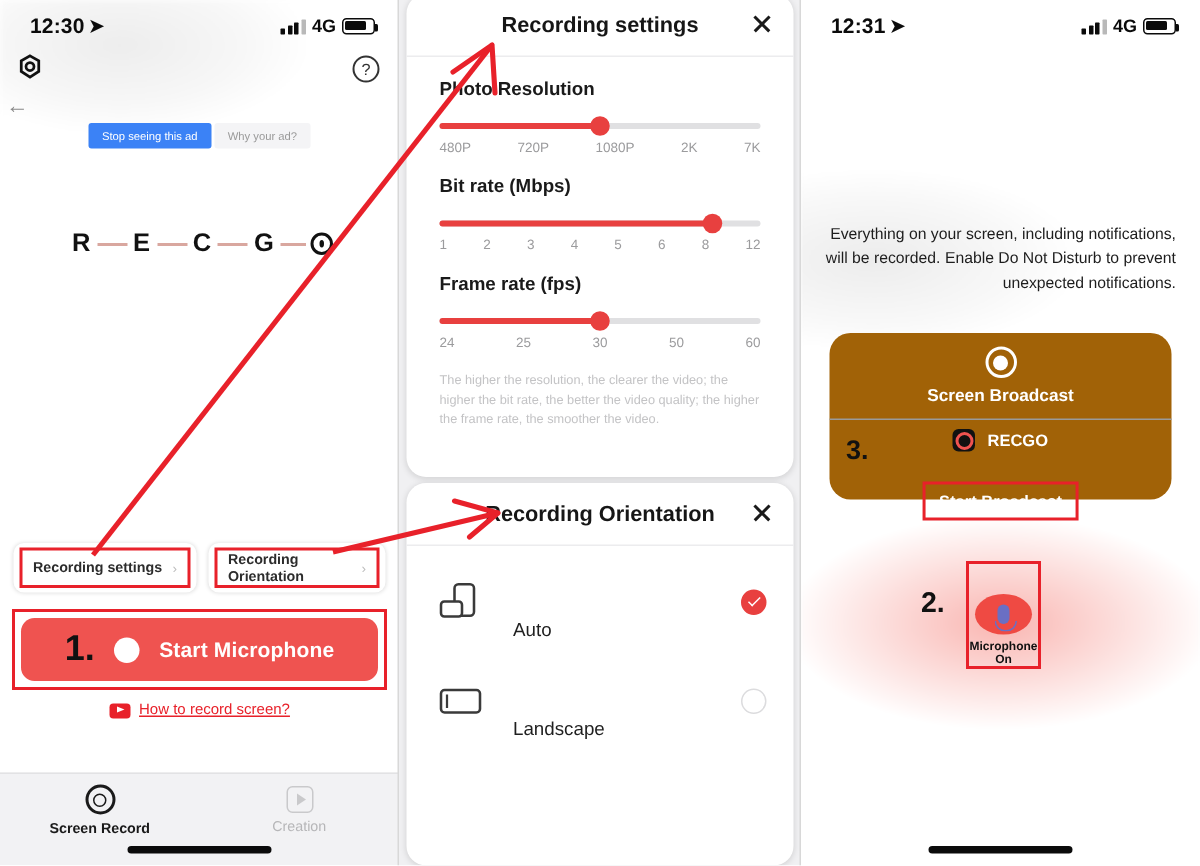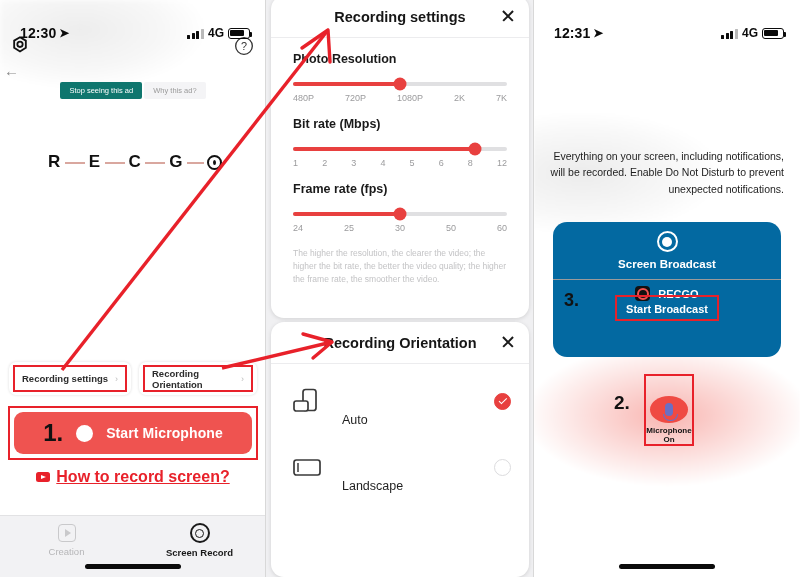--- a/index.html
+++ b/index.html
@@ -13,21 +13,21 @@
 
   
   .panel { position: absolute; top: 0; height: 577px; overflow: hidden; background:#fff; }
   .panel-left  { left: 0;   width: 266px; }
   .panel-mid   { left: 266px; width: 268px; background:#f0f0f2; }
   .panel-right { left: 534px; width: 266px; }
   .panel-sep { position:absolute; top:0; width:1px; height:577px; background:#d8d8d8; z-index:30;}
 
   
   .statusbar { position:absolute; top:0; left:0; right:0; height:30px; display:flex;
-               align-items:center; justify-content:space-between; padding:4px 16px 0 20px; z-index:12;margin-top:16px;}
+               align-items:center; justify-content:space-between; padding:4px 16px 0 20px; z-index:12;}
   .sb-time { font-size:14px; font-weight:bold; color:#0b0b0b; letter-spacing:0.1px;
              display:flex; align-items:center; gap:3px;}
   .sb-loc { font-size:12px; transform: rotate(0deg);}
   .sb-right { display:flex; align-items:center; gap:4px;}
   .sb-bars { display:flex; align-items:flex-end; gap:1.5px; height:11px;}
   .sb-bars i { width:3px; background:#0b0b0b; border-radius:0.5px; display:block;}
   .sb-bars i:nth-child(1){height:4px;}
   .sb-bars i:nth-child(2){height:6px;}
   .sb-bars i:nth-child(3){height:8px;}
   .sb-bars i:nth-child(4){height:10px; background:#b9b9b9;}
@@ -43,21 +43,21 @@
        background: radial-gradient(ellipse 150px 70px at 30% 20%, #ededed 0%, #f7f7f7 55%, #ffffff 85%);
        filter: blur(2px); }
   .l-top-icons { position:absolute; top:36px; left:0; right:0; height:28px; z-index:6; }
   .gear-ic { position:absolute; left:10px; top:0; width:20px; height:20px; }
   .help-ic { position:absolute; right:12px; top:0; width:20px; height:20px; }
   .back-arrow { position:absolute; left:4px; top:62px; font-size:15px; color:#8a8a8a; z-index:6;}
   .ads-by { position:absolute; top:64px; left:0; right:0; text-align:center; z-index:6;
             font-size:13px; color:#7b7b7b; letter-spacing:0.2px;}
   .ads-by b{ color:#5b5b5b; font-weight:bold;}
   .ad-btns { position:absolute; top:82px; left:0; right:0; display:flex; justify-content:center; gap:2px; z-index:6;}
-  .ad-b1 { background:#0f766e; color:#fff; font-size:7.5px; padding:4px 9px; border-radius:2px;
+  .ad-b1 { background:#3b82f6; color:#fff; font-size:7.5px; padding:4px 9px; border-radius:2px;
            filter: blur(0.35px); white-space:nowrap;}
   .ad-b2 { background:#f4f4f6; color:#9a9a9a; font-size:7.5px; padding:4px 9px; border-radius:2px;
            filter: blur(0.35px); white-space:nowrap;}
   .logo { position:absolute; top:152px; left:0; right:0; display:flex; align-items:center;
           justify-content:center; z-index:5;}
   .logo .lgline { position:absolute; left:62px; right:62px; top:50%; height:1.6px; background:#d9a79f; }
   .logo .lgchars { position:relative; display:flex; gap:20px; align-items:center; z-index:2;}
   .logo .lgchars span { font-size:17px; font-weight:bold; color:#111; background:#fff; padding:0 4px;
                         letter-spacing:0.5px; }
   .logo .lgdot { position:relative; width:15px; height:15px; border-radius:50%;
@@ -79,21 +79,21 @@
                display:flex; align-items:center; justify-content:center; gap:13px; }
   .start-num { font-size:24px; font-weight:bold; color:#111; }
   .start-circ { width:17px; height:17px; border-radius:50%; background:#fff;}
   .start-lbl { font-size:14px; color:#fff; font-weight:bold; letter-spacing:0.1px;}
 
   .howto { position:absolute; top:468px; left:0; right:0; display:flex; align-items:center;
            justify-content:center; gap:6px;}
   .yt-ic { width:14px; height:10px; background:#e8212a; border-radius:2.5px; position:relative;}
   .yt-ic::after{content:""; position:absolute; left:5px; top:2.5px; border-left:5px solid #fff;
       border-top:2.5px solid transparent; border-bottom:2.5px solid transparent;}
-  .howto-t { font-size:16px; color:#e8212a; text-decoration:underline; font-weight:bold;}
+  .howto-t { font-size:10px; color:#e8212a; text-decoration:underline; font-weight:normal;}
 
   .tabbar { position:absolute; bottom:0; left:0; right:0; height:62px; background:#f2f2f4;
             border-top:1px solid #e2e2e4; display:flex; }
   .tab { flex:1; display:flex; flex-direction:column; align-items:center; justify-content:center; gap:4px; padding-bottom:12px;}
   .tab .tlbl { font-size:9.5px; font-weight:bold; color:#1a1a1a;}
   .tab.inactive .tlbl { color:#b6b6b8; font-weight:normal;}
   .rec-ic { width:20px; height:20px; border-radius:50%; border:2px solid #1a1a1a;
             display:flex; align-items:center; justify-content:center;}
   .rec-ic::after{content:""; width:7px; height:7px; border-radius:50%; border:1.8px solid #1a1a1a;}
   .crt-ic { width:18px; height:18px; border:1.8px solid #c9c9cb; border-radius:4px;
@@ -138,35 +138,35 @@
   
   .r-bg { position:absolute; inset:0;
      background:
        radial-gradient(ellipse 190px 95px at 50% 72%, rgba(240,80,70,0.42) 0%, rgba(240,90,80,0.16) 48%, rgba(255,255,255,0) 75%),
        radial-gradient(ellipse 160px 70px at 18% 30%, #ececec 0%, #f8f8f8 60%, #ffffff 88%),
        linear-gradient(#ffffff,#ffffff);
      filter: blur(1.2px);
   }
   .r-notice { position:absolute; top:148px; left:16px; right:16px; text-align:right;
               font-size:10.5px; line-height:1.55; color:#1d1d1d; z-index:4;}
-  .bcast-card { position:absolute; top:222px; left:19px; right:19px; height:135px;
-                background:#0369a1; border-radius:14px; z-index:5; }
+  .bcast-card { position:absolute; top:222px; left:19px; right:19px; height:111px;
+                background:#a16207; border-radius:14px; z-index:5; }
   .bc-top { height:58px; display:flex; flex-direction:column; align-items:center;
             justify-content:center; gap:6px; border-bottom:1px solid #9a9a9a;}
   .bc-circ { width:21px; height:21px; border-radius:50%; border:2.2px solid #fff;
              display:flex; align-items:center; justify-content:center;}
   .bc-circ::after{content:""; width:10px; height:10px; border-radius:50%; background:#fff;}
   .bc-title { font-size:11.5px; color:#fff; font-weight:bold;}
   .bc-app { display:flex; align-items:center; justify-content:center; gap:8px; margin-top:6px;}
   .bc-appic { width:15px; height:15px; border-radius:4px; background:#111;
               display:flex; align-items:center; justify-content:center;}
   .bc-appic::after{content:""; width:8px; height:8px; border-radius:50%; border:2px solid #ef5350;}
   .bc-appname { font-size:11px; color:#fff; font-weight:bold;}
   .bc-num { position:absolute; left:11px; top:68px; font-size:18px; font-weight:bold; color:#111;}
-  .bc-start { position:absolute; left:50%; transform:translateX(-50%); top:73px;
+  .bc-start { position:absolute; left:50%; transform:translateX(-50%); top:99px;
               border:2.4px solid #e8212a; padding:2px 9px; }
   .bc-start span{ font-size:11px; color:#fff; font-weight:bold;}
 
   .mic-num { position:absolute; left:80px; top:392px; font-size:19px; font-weight:bold; color:#111; z-index:6;}
   .mic-box { position:absolute; left:110px; top:374px; width:50px; height:72px;
              border:2.4px solid #e8212a; z-index:6; display:flex; flex-direction:column;
              align-items:center; padding-top:20px; }
   .mic-circ { width:38px; height:38px; border-radius:50%; background:#ef4a43;
               display:flex; align-items:center; justify-content:center; }
   .mic-glyph { width:8px; height:13px; border-radius:4px; background:#6a6fc4; position:relative;}
@@ -214,21 +214,21 @@
       <svg class="help-ic" viewBox="0 0 24 24">
         <circle cx="12" cy="12" r="10" fill="none" stroke="#333" stroke-width="1.6"></circle>
         <text x="12" y="17" font-size="13" text-anchor="middle" fill="#333" font-family="Liberation Sans, sans-serif">?</text>
       </svg>
     </div>
 
     <div class="back-arrow">←</div>
 
     <div class="ad-btns">
       <div class="ad-b1">Stop seeing this ad</div>
-      <div class="ad-b2">Why this ad?</div>
+      <div class="ad-b2">Why your ad?</div>
     </div>
 
     <div class="logo">
       <div class="lgline"></div>
       <div class="lgchars">
         <span>R</span>
         <span>E</span>
         <span>C</span>
         <span>G</span>
         <span class="lgdot"></span>
@@ -257,27 +257,27 @@
         <span class="start-lbl">Start Microphone</span>
       </div>
     </div>
 
     <div class="howto">
       <span class="yt-ic"></span>
       <span class="howto-t">How to record screen?</span>
     </div>
 
     <div class="tabbar">
+      <div class="tab">
+        <span class="rec-ic"></span>
+        <span class="tlbl">Screen Record</span>
+      </div>
       <div class="tab inactive">
         <span class="crt-ic"></span>
         <span class="tlbl">Creation</span>
-      </div>
-      <div class="tab">
-        <span class="rec-ic"></span>
-        <span class="tlbl">Screen Record</span>
       </div>
       <div class="home-ind"></div>
     </div>
   </div>
 
   <div class="panel panel-mid">
 
     <div class="sheet sheet-rs">
       <div class="sheet-head">
         <span class="sheet-title">Recording settings</span>

